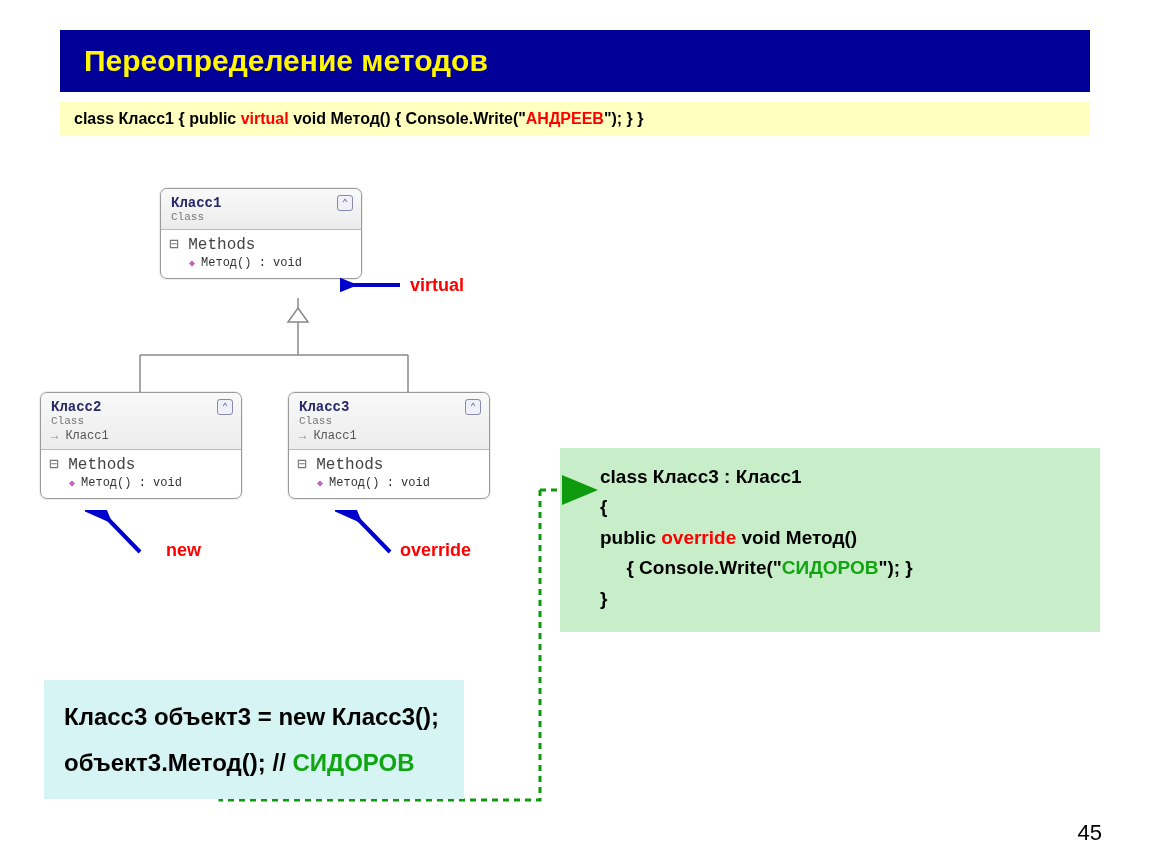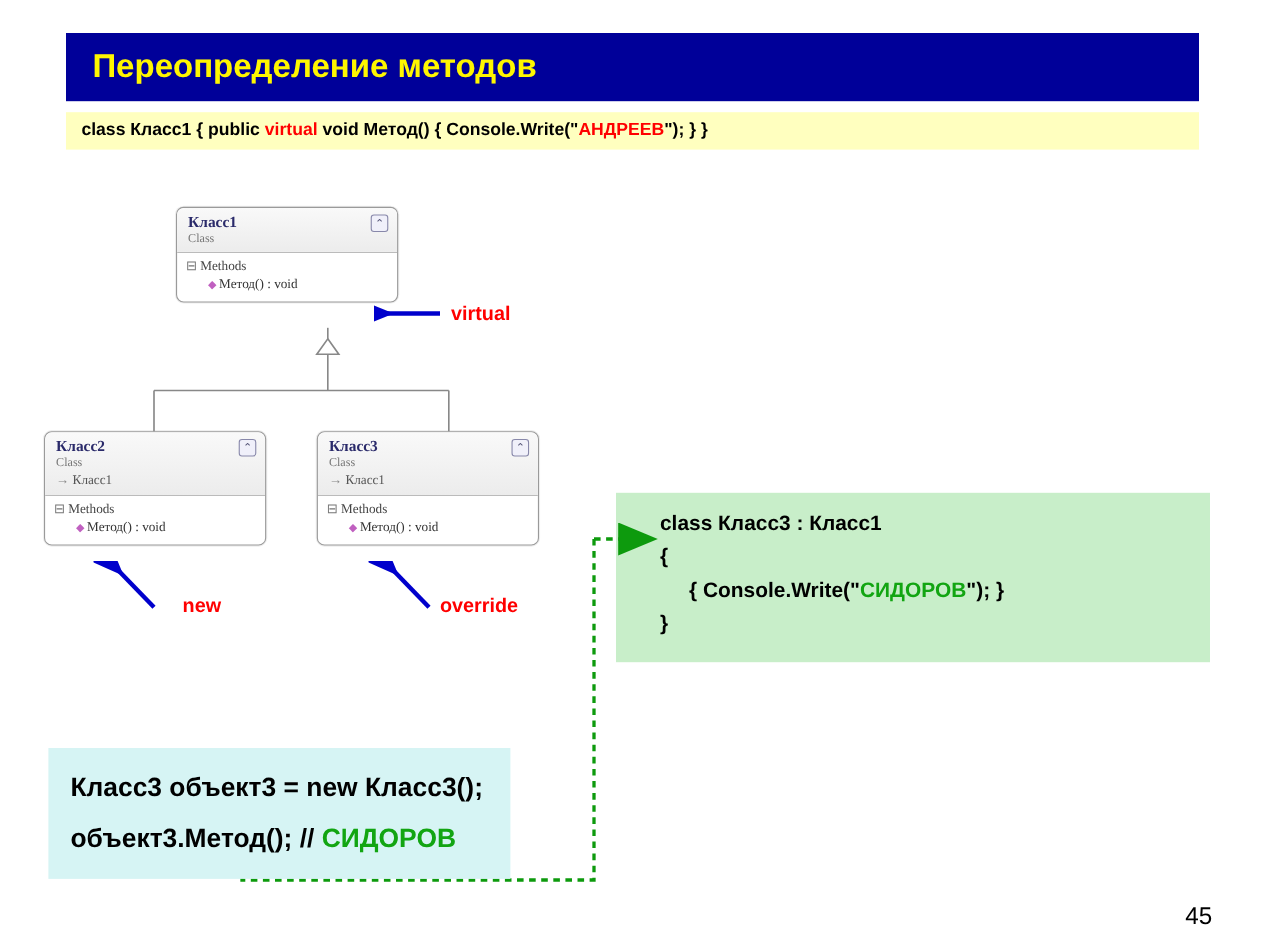--- a/index.html
+++ b/index.html
@@ -29,21 +29,21 @@
     color: #000;
   }
   .kw-virtual { color: #ff0000; }
   .kw-str { color: #ff0000; }
   .uml-box {
     position: absolute;
     width: 200px;
     border: 1px solid #9a9a9a;
     border-radius: 7px;
     background: #fff;
-    font-family: Liberation Serif, serif;
+    font-family: Liberation Mono, monospace;
     font-size: 13px;
     box-shadow: 0 0 0 1px #eee;
   }
   .uml-head {
     background: linear-gradient(#f9f9f9,#ececec);
     padding: 6px 8px 6px 10px;
     border-bottom: 1px solid #bbb;
     border-radius: 7px 7px 0 0;
     position: relative;
   }
@@ -64,21 +64,21 @@
     justify-content: center;
     font-size: 10px;
     color: #557;
     background: #f0f0fa;
   }
   .uml-body {
     padding: 4px 8px 8px 8px;
   }
   .uml-section-label {
     color: #444;
-    font-size: 12px;
+    font-size: 16px;
     margin-bottom: 2px;
   }
   .uml-section-label::before {
     content: "⊟ ";
     color:#777;
   }
   .uml-method {
     margin-left: 20px;
     font-size: 12px;
     color: #333;
@@ -208,20 +208,21 @@
         <polygon points="10,0 0,4 10,8" fill="#0000cc"></polygon>
       </marker>
     </defs>
   <line x1="55" y1="42" x2="22" y2="8" stroke="#0000cc" stroke-width="4" marker-end="url(#ah3)"></line>
 </svg>
 <div class="label-red" style="left:400px; top:540px;">override</div>
 
 <div class="code-green-box" style="left:560px; top:408px; width:480px;">
   <div>class Класс3 : Класс1</div>
   <div>{</div>
+  <div><span>public </span><span class="ovkw">override</span><span> void Метод()</span></div>
   <div style="white-space:pre;"><span>     { Console.Write("</span><span class="str">СИДОРОВ</span><span>"); }</span></div>
   <div>}</div>
 </div>
 
 <svg class="arrow-svg" style="left:0; top:0; width:1150px; height:864px;">
   <defs>
     <marker id="gah" markerWidth="12" markerHeight="10" refX="11" refY="5" orient="auto">
       <polygon points="0,0 12,5 0,10" fill="#0d9a0d"></polygon>
     </marker>
   </defs>

